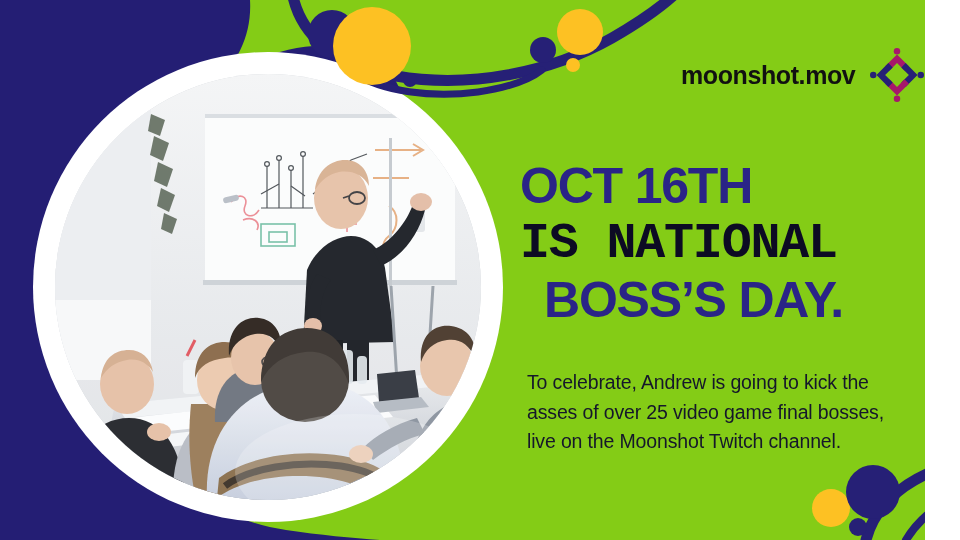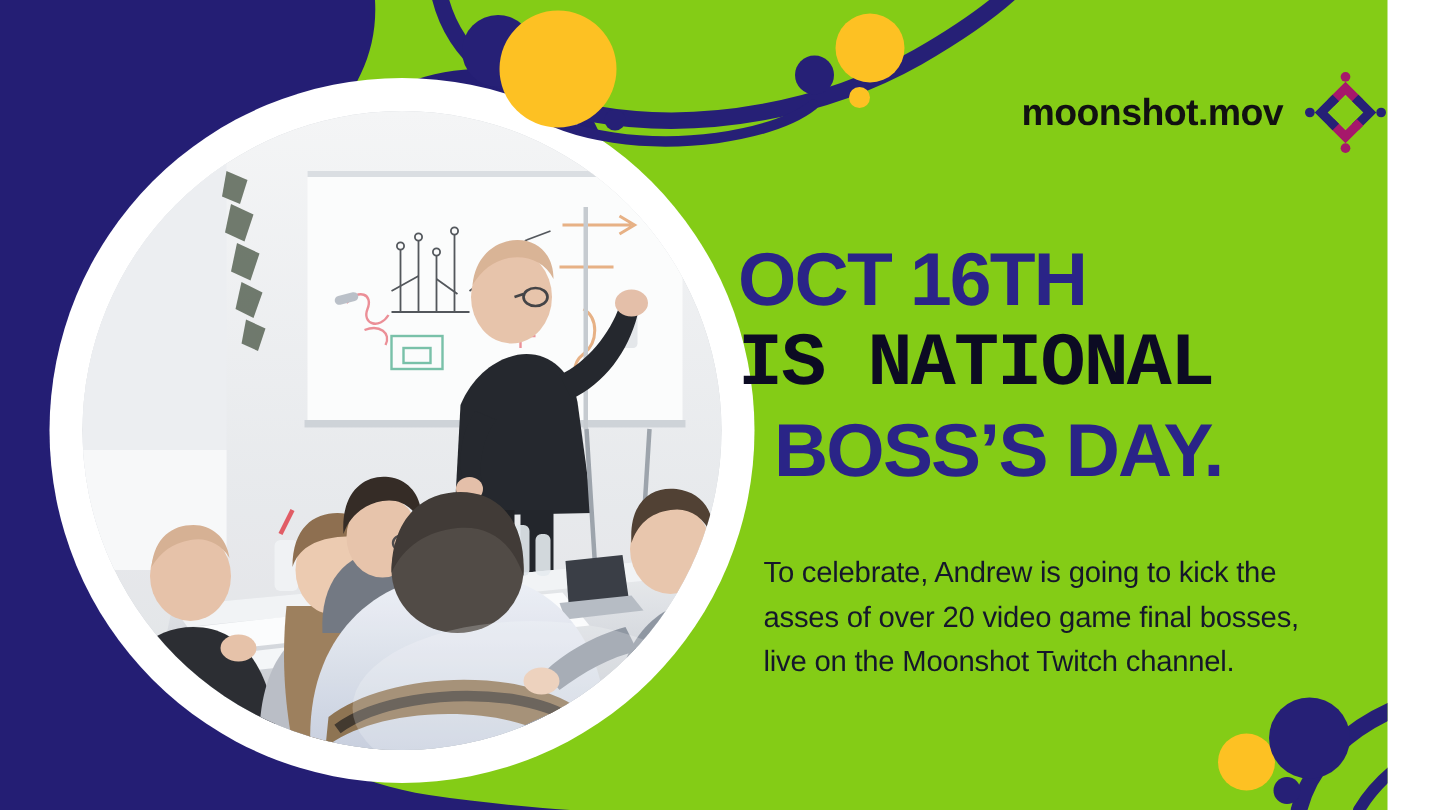--- a/index.html
+++ b/index.html
@@ -53,40 +53,40 @@
     color: #111111;
     letter-spacing: -0.4px;
     line-height: 1;
     white-space: nowrap;
   }
   .brand-mark { width: 54px; height: 54px; display: block; }
 
   
   .headline {
     position: absolute;
-    left: 492px;
+    left: 520px;
     top: 158px;
     width: 420px;
   }
   .headline .hl {
     display: block;
     font-size: 50px;
     font-weight: 700;
     line-height: 1.14;
     letter-spacing: -1.2px;
     white-space: nowrap;
   }
   .hl-1 { color: #2A2487; }
   .hl-2 { color: #0C0B23; font-family: Liberation Mono, monospace; }
   .hl-3 { color: #2A2487; margin-left: 24px; }
 
   
   .body-copy {
     position: absolute;
-    left: 509px;
+    left: 527px;
     top: 368px;
     width: 400px;
     font-size: 19.5px;
     line-height: 1.52;
     color: #15172B;
     letter-spacing: -0.15px;
   }
   .body-copy p { margin: 0; }
 </style>
 </head>
@@ -302,17 +302,17 @@
   </div>
 
   <div class="headline">
     <span class="hl hl-1">OCT 16TH</span>
     <span class="hl hl-2">IS NATIONAL</span>
     <span class="hl hl-3">BOSS’S DAY.</span>
   </div>
 
   <div class="body-copy">
     <p>To celebrate, Andrew is going to kick the</p>
-    <p>asses of over 20 video game final bosses,</p>
+    <p>asses of over 25 video game final bosses,</p>
     <p>live on the Moonshot Twitch channel.</p>
   </div>
 
 </div>
 
 </body></html>

